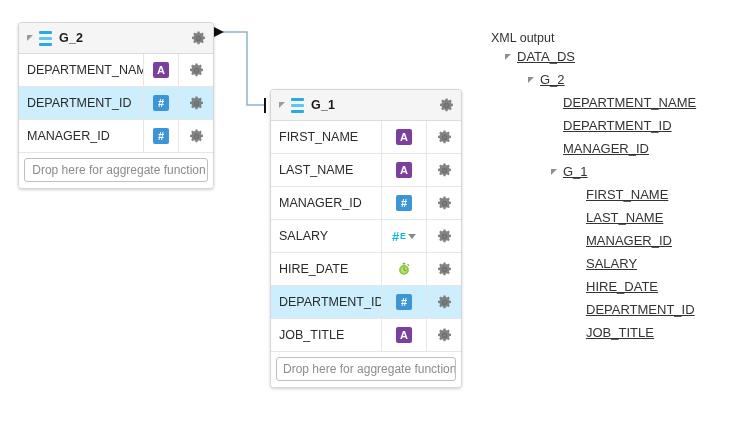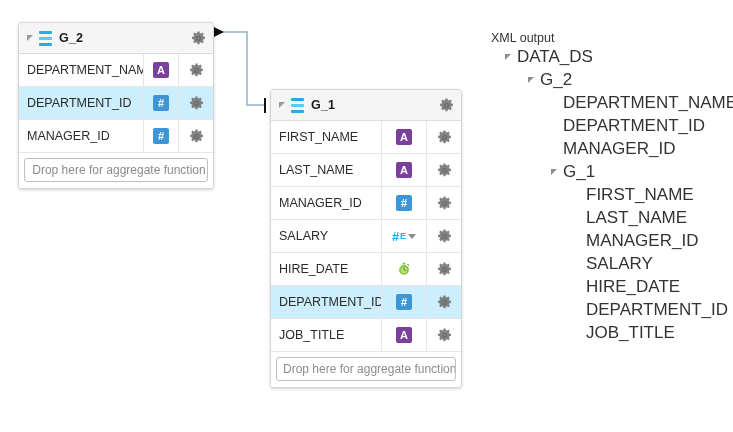--- a/index.html
+++ b/index.html
@@ -175,23 +175,24 @@
   .xml-panel { position: absolute; }
   .xml-title {
     font-size: 12.5px;
     color: #333333;
     margin-bottom: 0;
   }
   .tree-node {
     display: flex;
     align-items: center;
     height: 23px;
-    font-size: 17px;
+    font-size: 13px;
     color: #333333;
     white-space: nowrap;
+    text-decoration: underline;
   }
   .tree-node .ntri {
     width: 0; height: 0;
     border-left: 6px solid #8e8e8e;
     border-bottom: 6px solid transparent;
     margin-right: 6px;
     flex: 0 0 auto;
   }
   .tree-node .nspace { width: 12px; flex: 0 0 auto; }
 </style>

